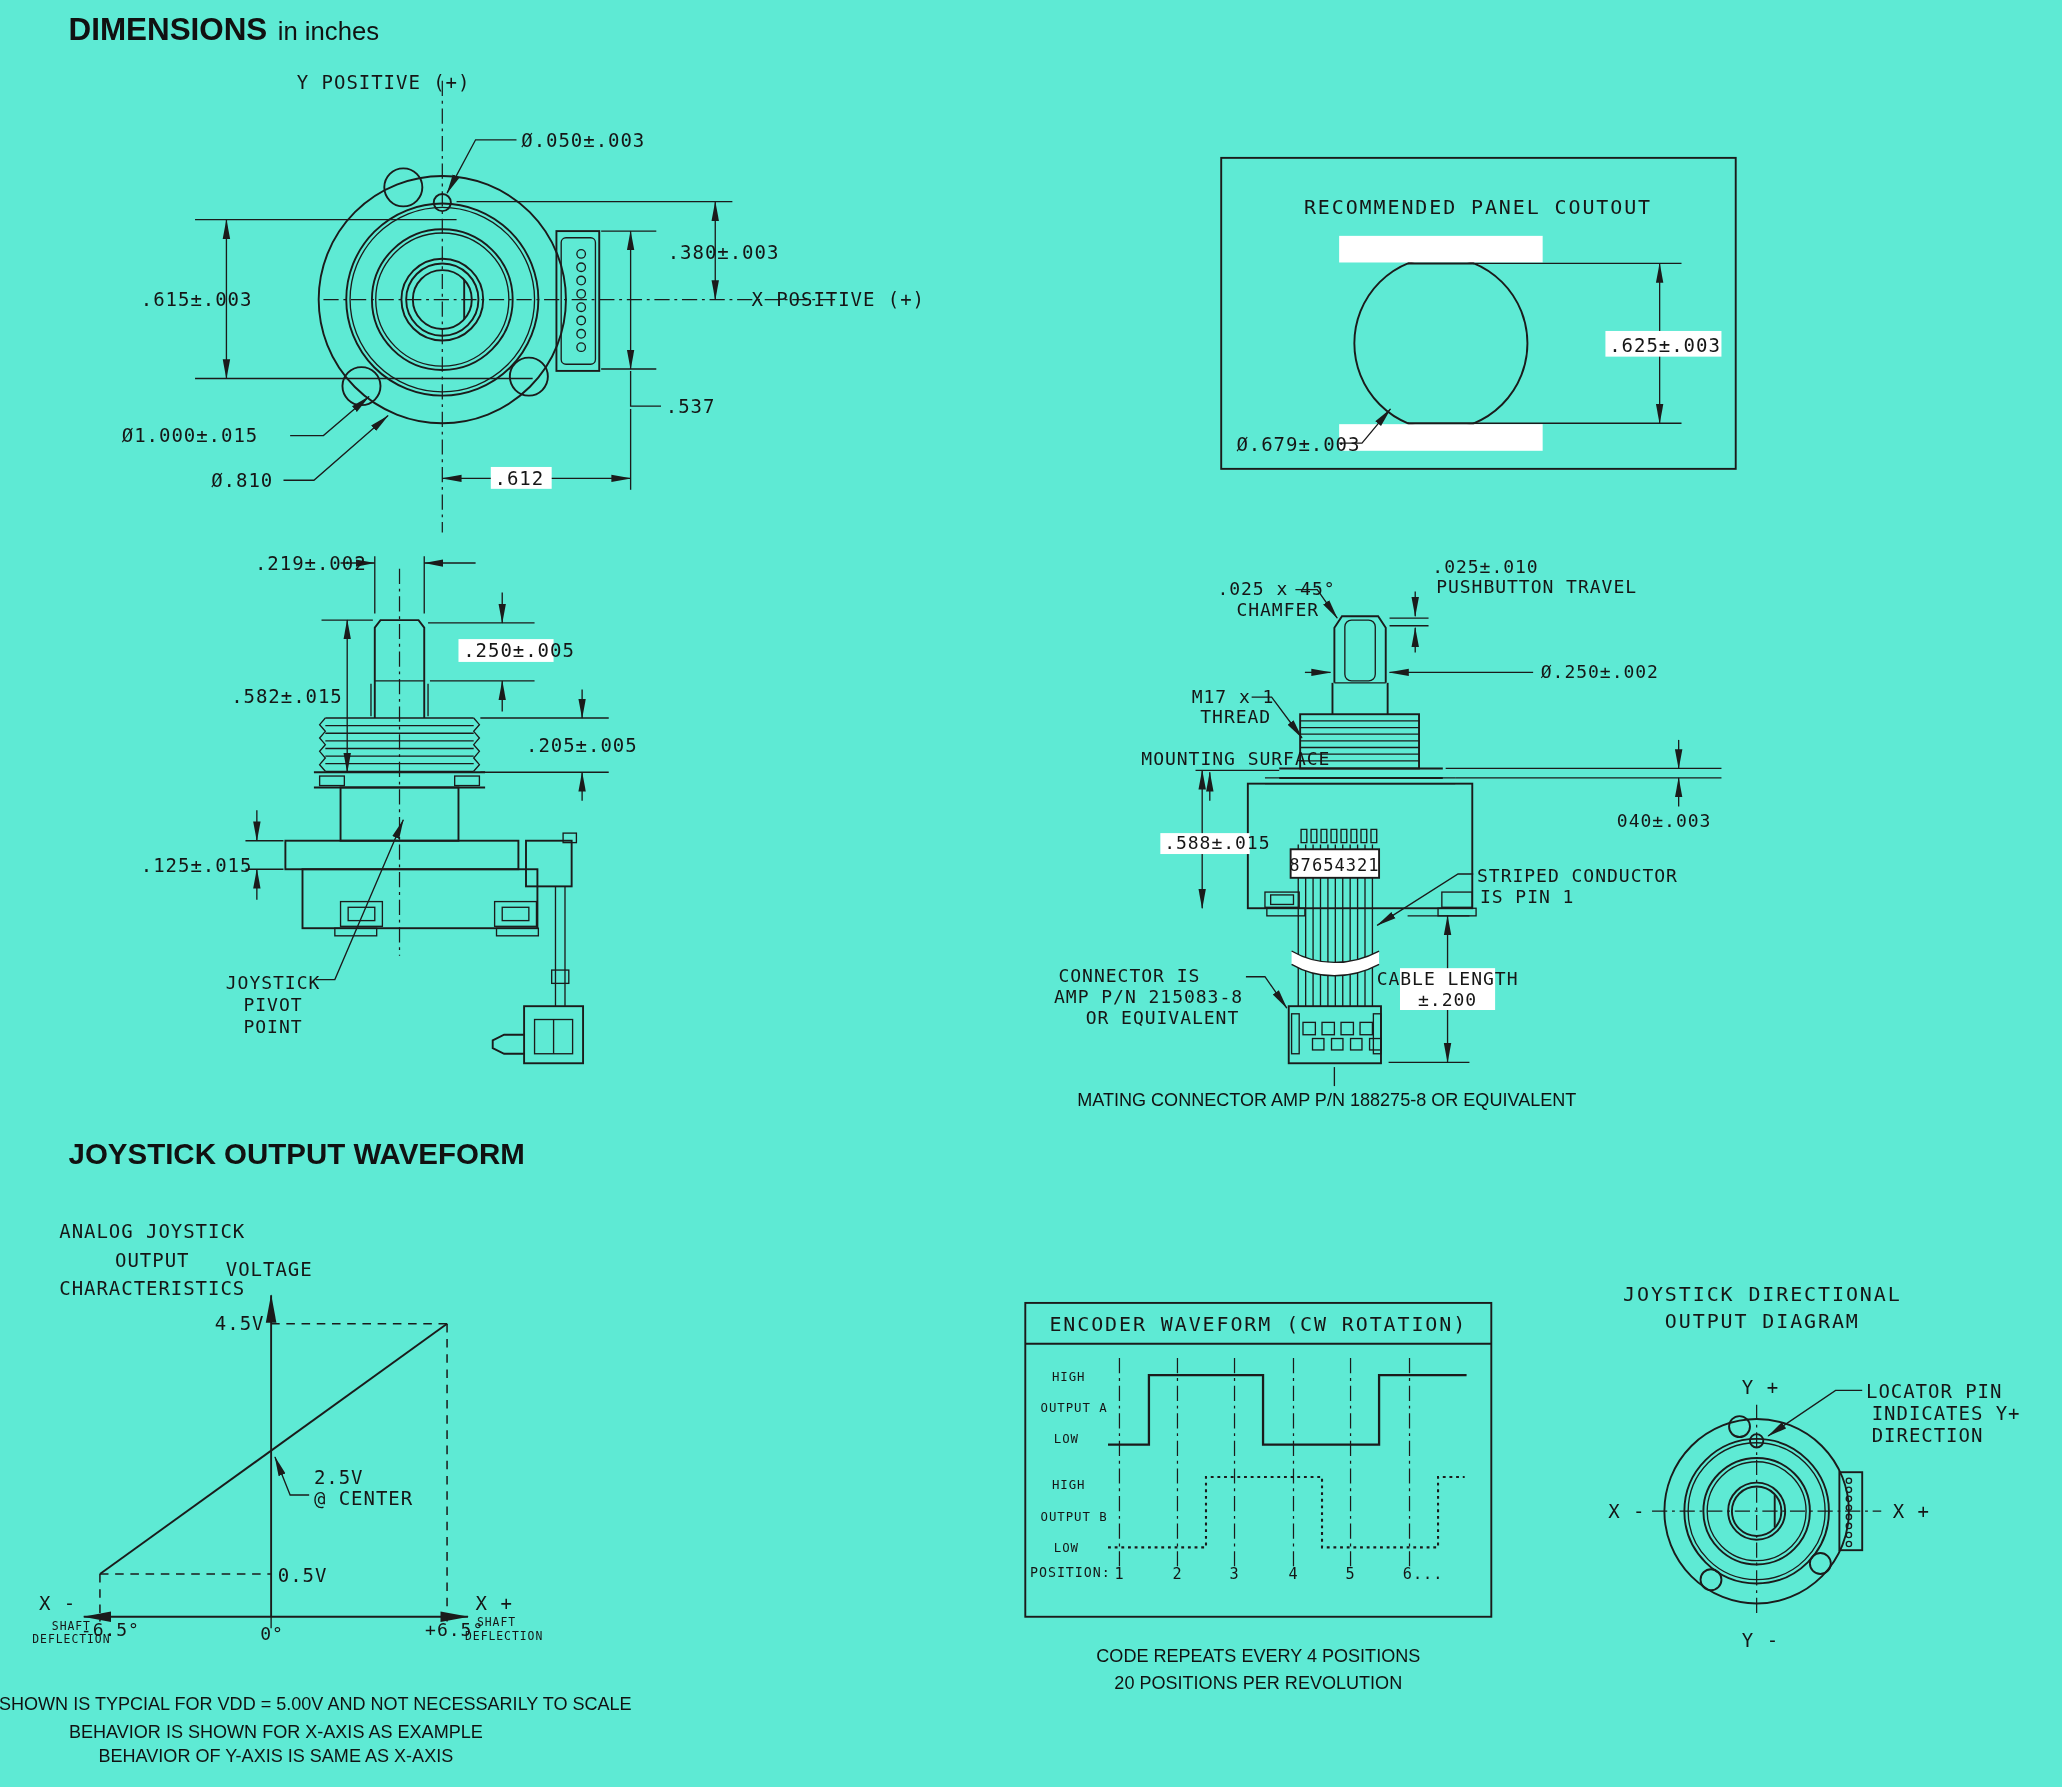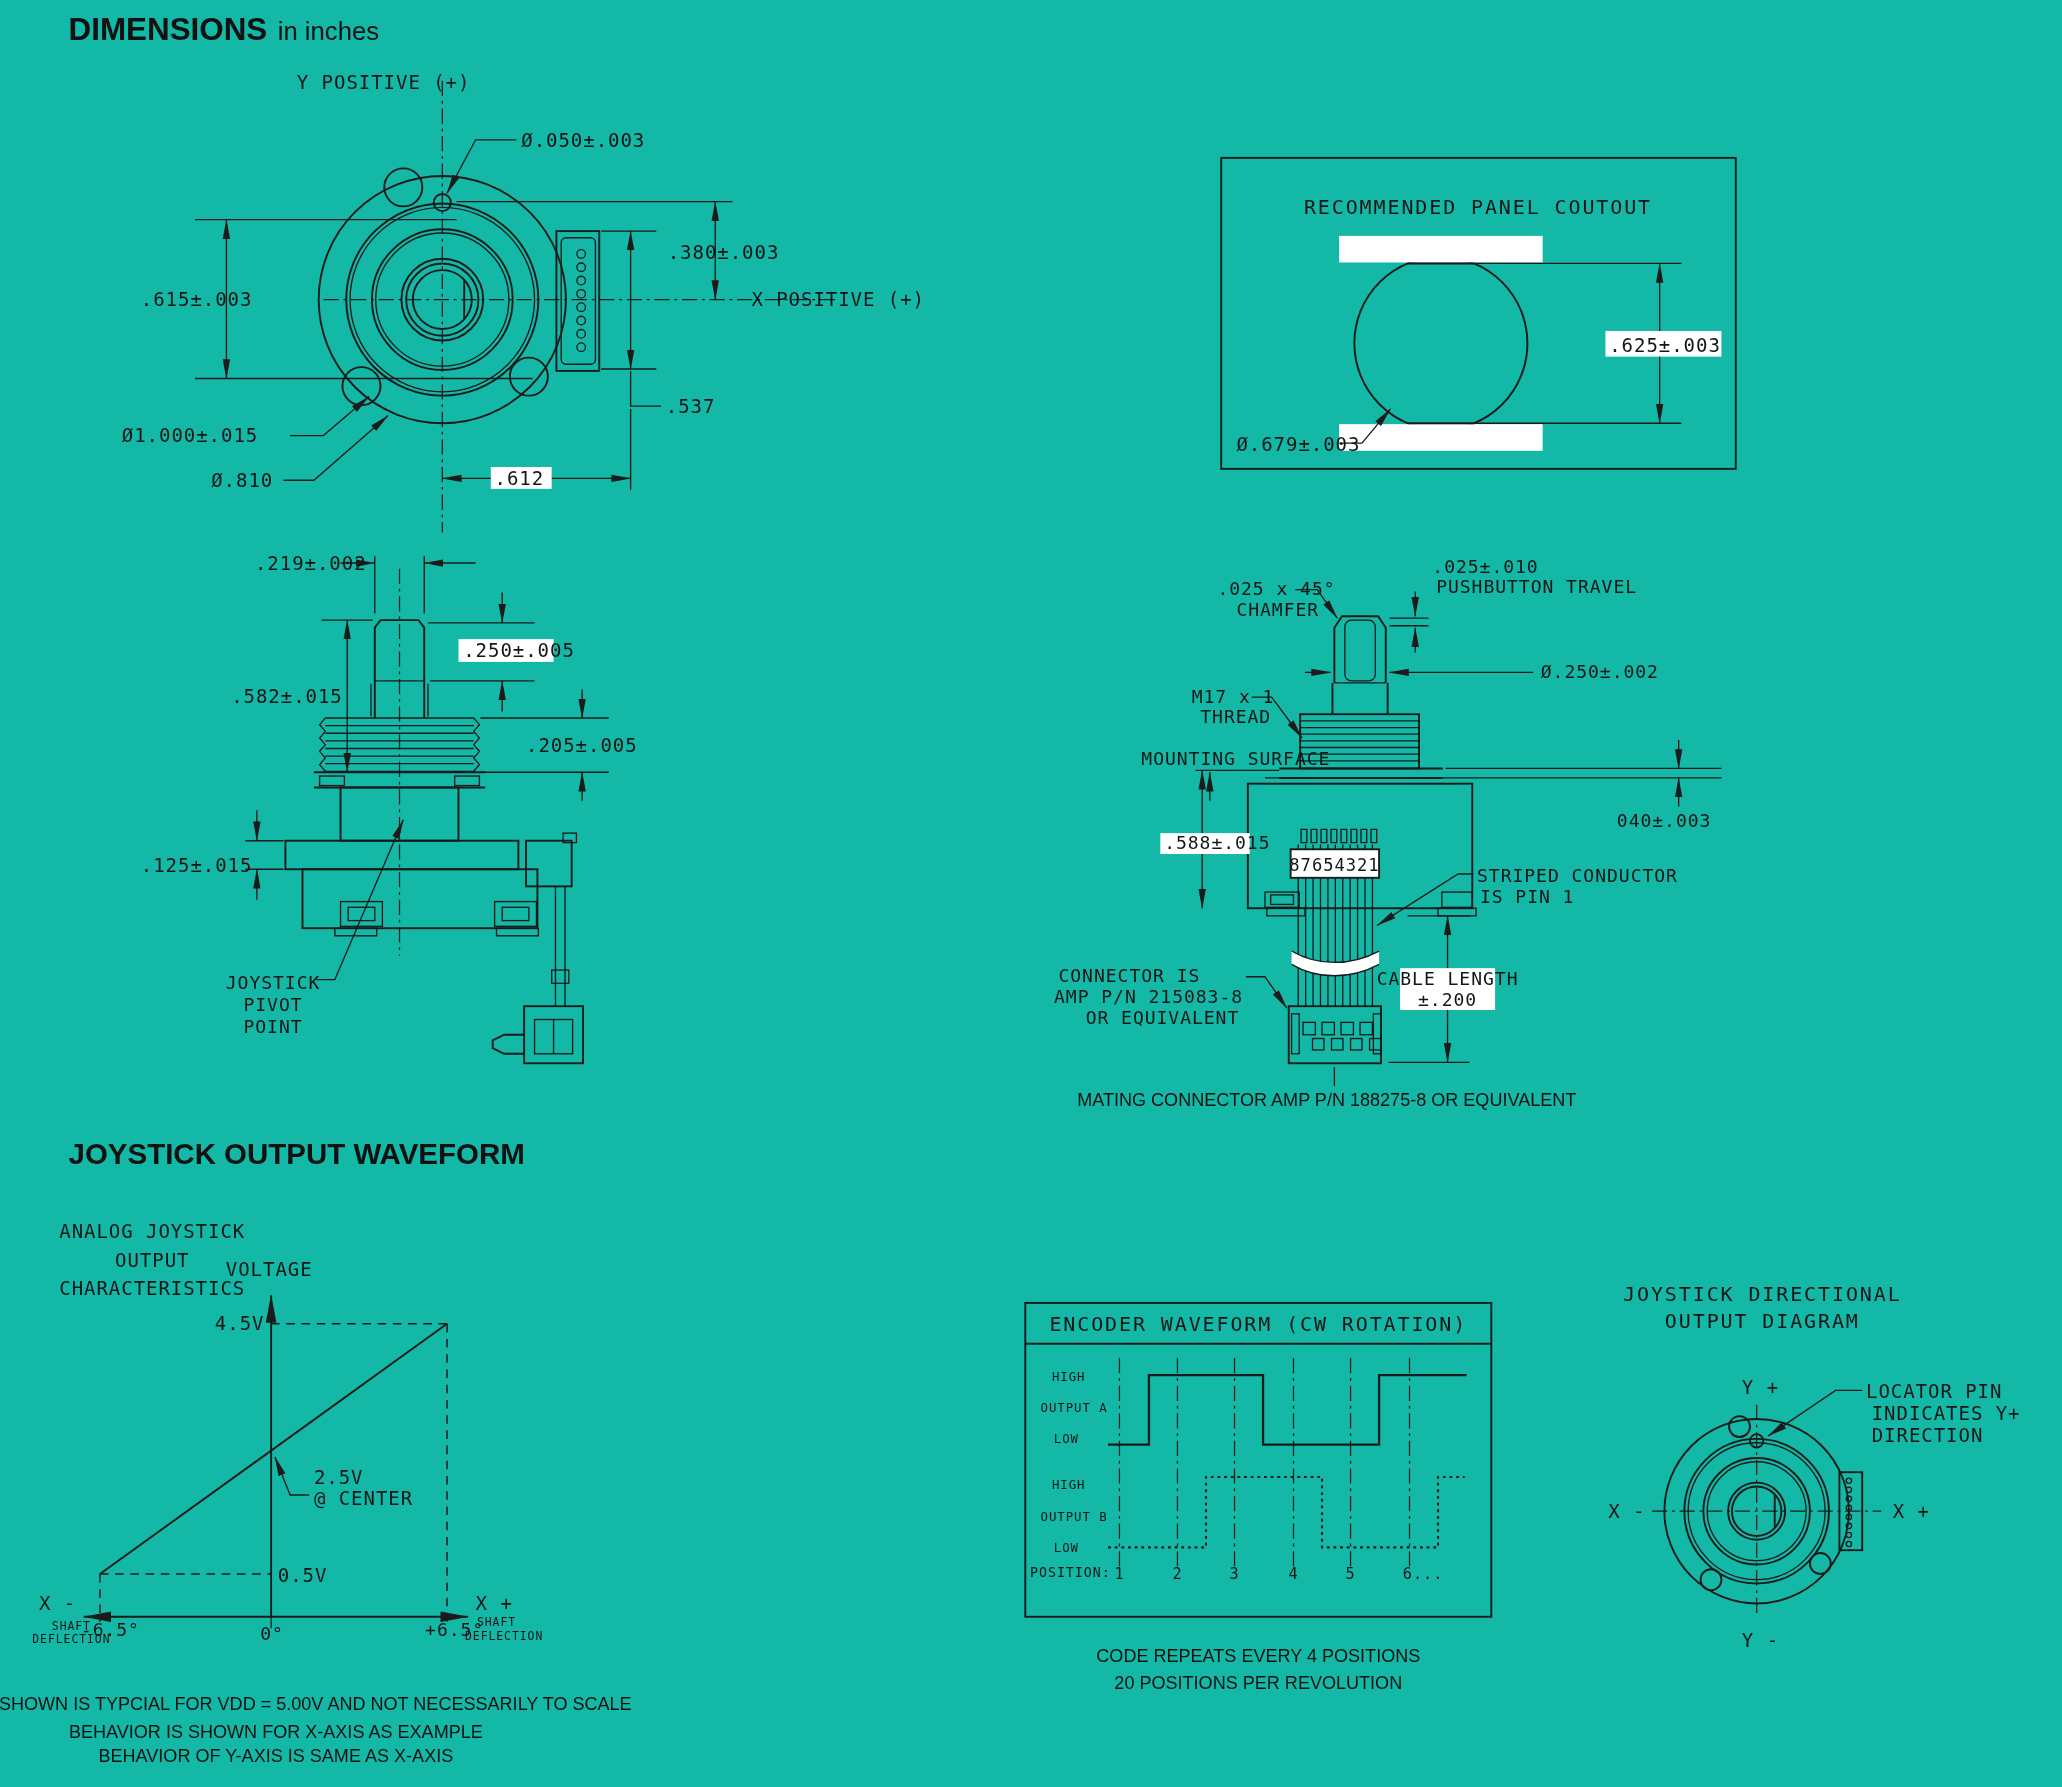--- a/index.html
+++ b/index.html
@@ -1,16 +1,16 @@
 <!DOCTYPE html>
 <html style="font-size:15px"><head>
 <meta charset="utf-8">
 <style>
   html,body{margin:0;padding:0;background:#fff;}
-  #page{position:relative;width:2062px;height:1787px;background:#14b8a6;overflow:hidden;}
+  #page{position:relative;width:2062px;height:1787px;background:#5eead4;overflow:hidden;}
   svg{position:absolute;left:0;top:0;}
   .hd{font-family:"Liberation Sans",sans-serif;font-weight:bold;fill:#111;}
   .hd2{font-family:"Liberation Sans",sans-serif;fill:#111;}
   .eng{font-family:"DejaVu Sans Mono",monospace;fill:#161616;letter-spacing:1px;}
   .engt{font-family:"DejaVu Sans Mono",monospace;fill:#161616;letter-spacing:2px;}
   .pl{font-family:"Liberation Sans",sans-serif;fill:#111;}
   .ln{stroke:#1b1b1b;stroke-width:2;fill:none;}
   .tn{stroke:#1b1b1b;stroke-width:1.4;fill:none;}
   .cl{stroke:#1b1b1b;stroke-width:1.3;fill:none;stroke-dasharray:16 5 3 5;}
   .dsh{stroke:#1b1b1b;stroke-width:1.6;fill:none;stroke-dasharray:9 7;}

